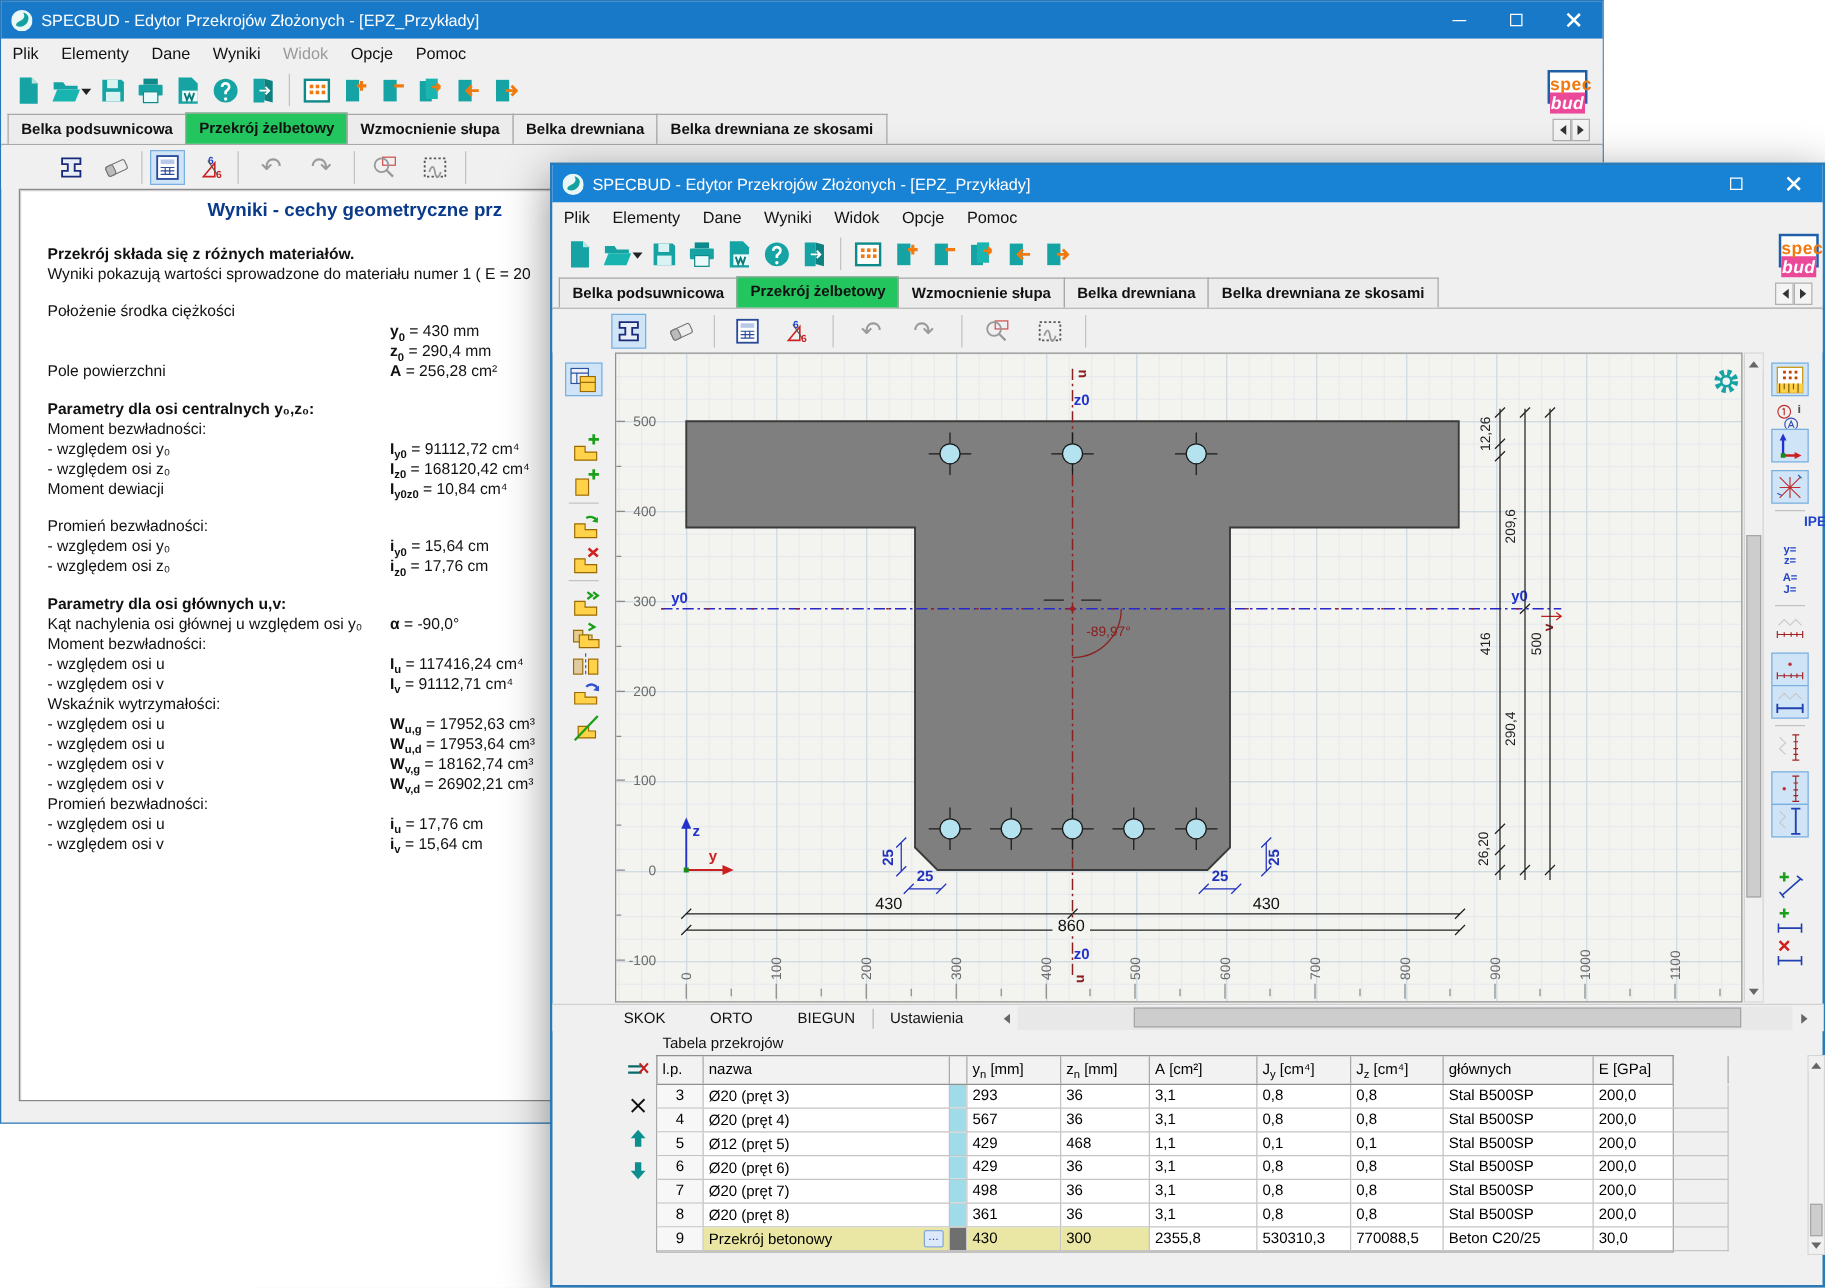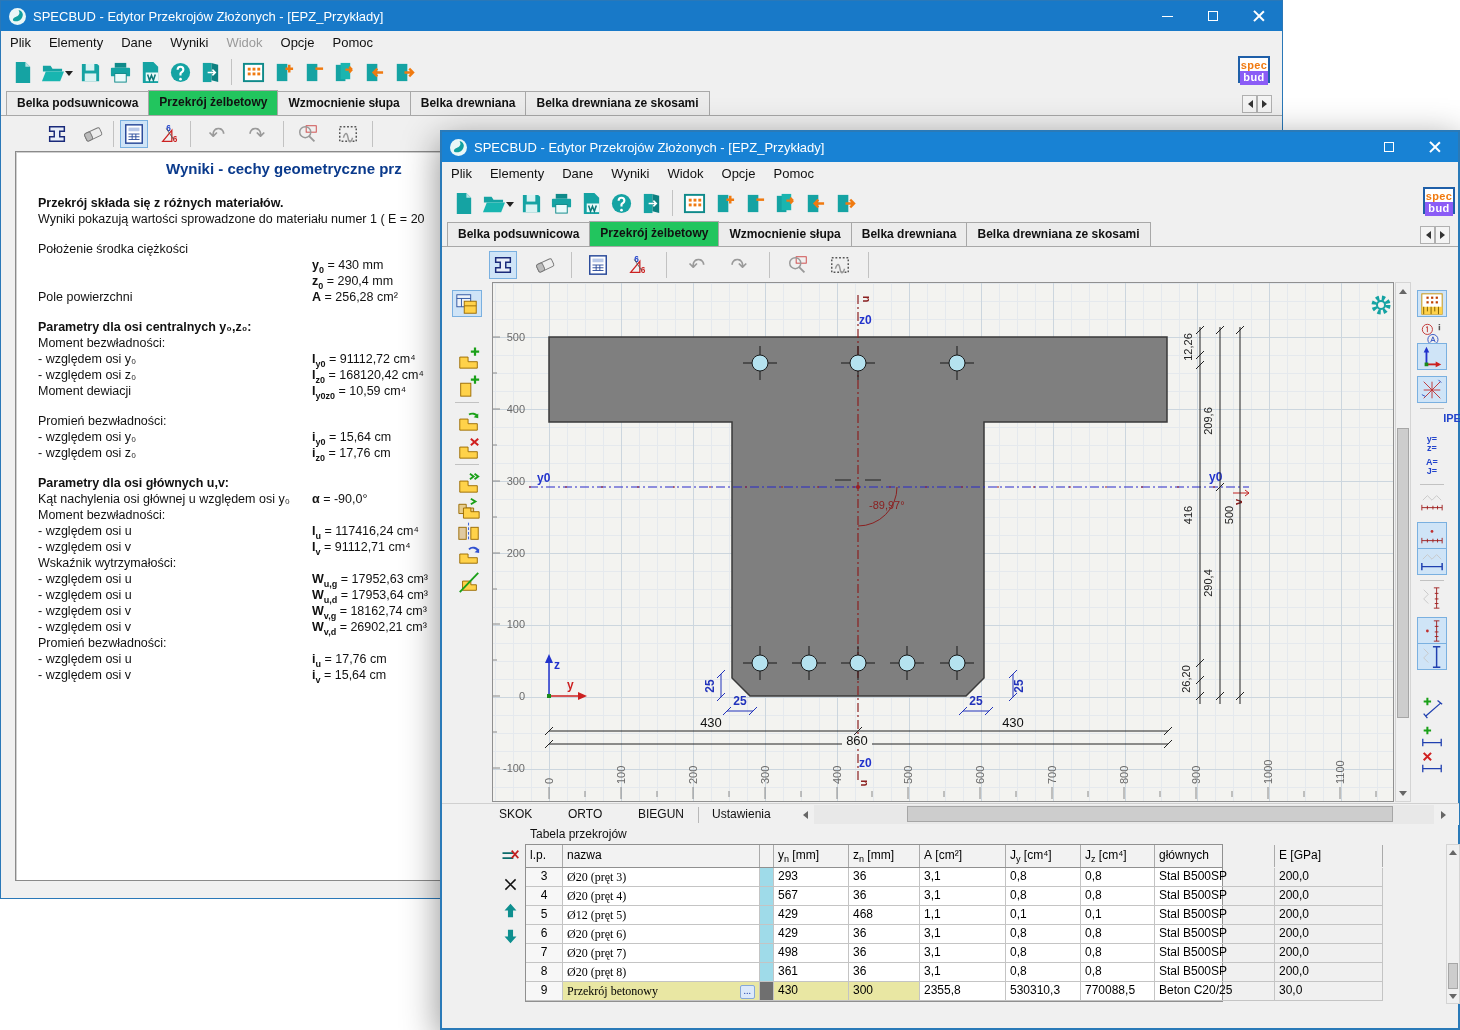--- a/index.html
+++ b/index.html
@@ -17,23 +17,23 @@
   .glyph-close:before,.glyph-close:after { content:""; position:absolute; left:5px; top:-1px; width:1.6px; height:14px; background:#fff; }
   .glyph-close:before { transform:rotate(45deg); } .glyph-close:after { transform:rotate(-45deg); }
   .menubar { position:absolute; left:0; right:0; height:22px; background:#f0f0f0; display:flex; align-items:center; font-size:13px; color:#111; }
   .menu-item { padding:2px 9px; }
   .menu-item.disabled { color:#9a9a9a; }
   .toolbar { position:absolute; left:0; right:0; height:38px; background:#f0f0f0; display:flex; align-items:center; }
   .ticon { width:26px; height:28px; margin:0 2px; display:flex; align-items:center; justify-content:center; }
   .ticon svg { width:23px; height:23px; }
   .tsep { width:1px; height:26px; background:#c2c2c2; margin:0 6px; }
   .caret { width:0; height:0; border:4px solid transparent; border-top:5px solid #222; margin:6px 2px 0 -2px; }
-  .logo { position:absolute; width:32px; height:27px; border:2px solid #1f5fa8; background:#fff; font-weight:bold; font-size:11px; line-height:1; text-align:center; }
+  .logo { position:absolute; width:32px; height:27px; border:2px solid #1f5fa8; background:#fff; font-weight:bold; font-size:14px; line-height:1; text-align:center; }
   .logo .lt { color:#f07a10; display:block; padding-top:2px; letter-spacing:.4px; }
-  .logo .lb { color:#fff; background:#8b5cf6; display:block; padding:1px 0 2px; letter-spacing:.4px; }
+  .logo .lb { color:#fff; background:#ec4899; display:block; padding:1px 0 2px; letter-spacing:.4px;font-style:italic; }
   .tabrow { position:absolute; left:0; right:0; height:25px; border-bottom:1px solid #a8a8a8; background:#f0f0f0; display:flex; align-items:flex-end; padding-left:5px; }
   .tab { font-size:12px; font-weight:bold; color:#111; border:1px solid #a8a8a8; border-bottom:none; background:#ececec; padding:4px 10px 5px; margin-right:-1px; white-space:nowrap; }
   .tab.active { background:#22c55e; padding-bottom:6px; position:relative; z-index:2; }
   .tab-arrows { position:absolute; top:4px; display:flex; }
   .sq-btn { width:15px; height:18px; background:#f4f4f4; border:1px solid #b0b0b0; display:flex; align-items:center; justify-content:center; }
   .tri-l { width:0; height:0; border:4px solid transparent; border-right:5px solid #333; margin-left:-3px;}
   .tri-r { width:0; height:0; border:4px solid transparent; border-left:5px solid #333; margin-right:-3px;}
   .tri-u { width:0; height:0; border:4px solid transparent; border-bottom:5px solid #666; margin-top:-3px;}
   .tri-d { width:0; height:0; border:4px solid transparent; border-top:5px solid #666; margin-bottom:-3px;}
   .drawbar { position:absolute; left:0; right:0; height:34px; background:#f0f0f0; display:flex; align-items:center; }
@@ -78,21 +78,21 @@
   .thead,.trow { display:grid; grid-template-columns:37px 197px 14px 75px 71px 86px 75px 74px 120px 108px; }
   .thead { border:1px solid #909090; border-bottom:none; background:#f2f2f2; }
   .th { border-right:1px solid #aaa; font-size:12px; padding:3px 4px; height:22px; white-space:nowrap; overflow:hidden; }
   .th sub { font-size:9px; }
   .tbody { border:1px solid #909090; }
   .trow { height:19px; background:#fff; }
   .tc { border-right:1px solid #c4c4c4; border-bottom:1px solid #c4c4c4; font-size:12px; padding:1px 4px; white-space:nowrap; overflow:hidden; }
   .c-lp { text-align:center; background:#f7f7f7; }
   .c-sw { padding:0; } .sw { display:block; width:100%; height:100%; }
   .trow[data-variant="sel"] .c-nazwa,.trow[data-variant="sel"] .c-yn,.trow[data-variant="sel"] .c-zn { background:#e9e7a3; }
-  .c-nazwa { display:flex; justify-content:space-between; align-items:flex-end;font-family:Liberation Serif, serif; }
+  .c-nazwa { display:flex; justify-content:space-between; align-items:center; }
   .ell { display:none; font-size:10px; line-height:9px; color:#2244aa; background:#dce9fb; border:1px solid #86a8d8; border-radius:2px; padding:0 3px 3px; }
   .ell[data-show="true"] { display:inline-block; }
   .side-tbl-icon { position:absolute; width:20px; height:20px; display:flex; align-items:center; justify-content:center; }
 </style>
 </head>
 <body>
 
 <div class="win" style="left:0;top:0;width:1283px;height:899px;border:1px solid #2a78b8;">
   <div class="titlebar">
     <svg class="appicon" viewBox="0 0 16 16">
@@ -347,21 +347,21 @@
           <div class="rval"><b>I</b><sub>y0</sub><span> = 91112,72 cm⁴</span></div>
         </div>
 
         <div class="rrow" data-variant="n">
           <div class="rlabel"> - względem osi z₀</div>
           <div class="rval"><b>I</b><sub>z0</sub><span> = 168120,42 cm⁴</span></div>
         </div>
 
         <div class="rrow" data-variant="n">
           <div class="rlabel">Moment dewiacji</div>
-          <div class="rval"><b>I</b><sub>y0z0</sub><span> = 10,59 cm⁴</span></div>
+          <div class="rval"><b>I</b><sub>y0z0</sub><span> = 10,84 cm⁴</span></div>
         </div>
 
         <div class="rrow" data-variant="g">
           <div class="rlabel"></div>
           <div class="rval"><b></b><sub></sub><span></span></div>
         </div>
 
         <div class="rrow" data-variant="n">
           <div class="rlabel">Promień bezwładności:</div>
           <div class="rval"><b></b><sub></sub><span></span></div>
@@ -1002,21 +1002,21 @@
   <div class="side-tbl-icon" style="left:58px;top:768px;">
       <svg viewBox="0 0 20 20" width="17" height="17">
         <path d="M10 2l7 8h-4v8h-6v-8H3z" fill="#0e8f8f"></path>
       </svg>
     </div>
   <div class="side-tbl-icon" style="left:58px;top:794px;">
       <svg viewBox="0 0 20 20" width="17" height="17">
         <path d="M10 18l-7-8h4V2h6v8h4z" fill="#0e8f8f"></path>
       </svg>
     </div>
-  <div class="abs tgrid" style="left:83px;top:712px;width:698px;">
+  <div class="abs tgrid" style="left:83px;top:712px;width:814px;">
     <div class="thead">
 
         <div class="th"><span>l.p.</span><sub></sub><span></span></div>
 
         <div class="th"><span>nazwa</span><sub></sub><span></span></div>
 
         <div class="th"><span></span><sub></sub><span></span></div>
 
         <div class="th"><span>y</span><sub>n</sub><span> [mm]</span></div>
 

